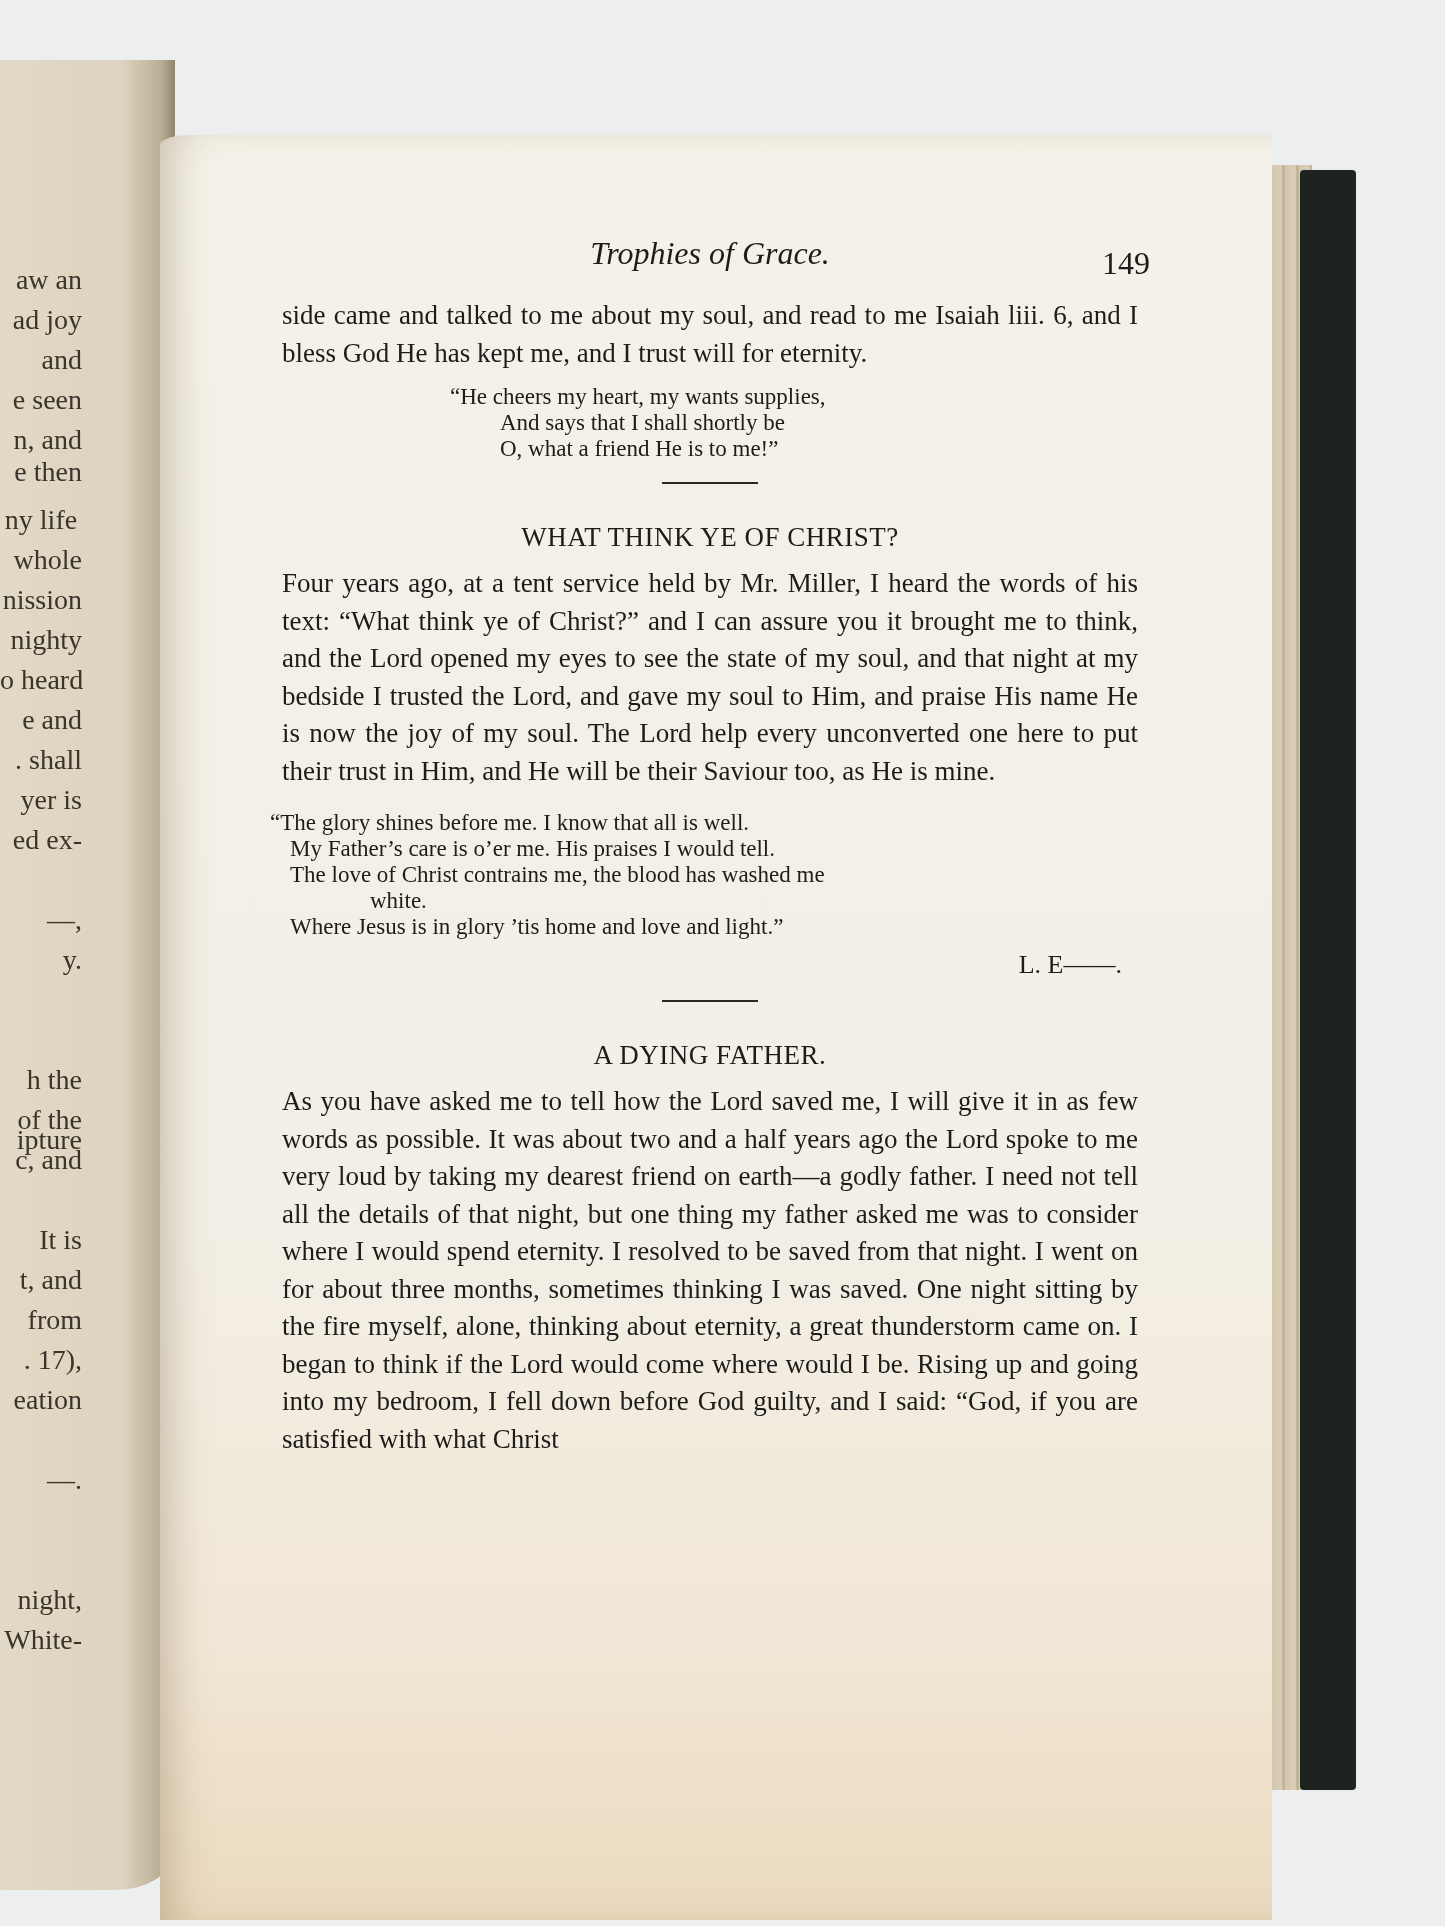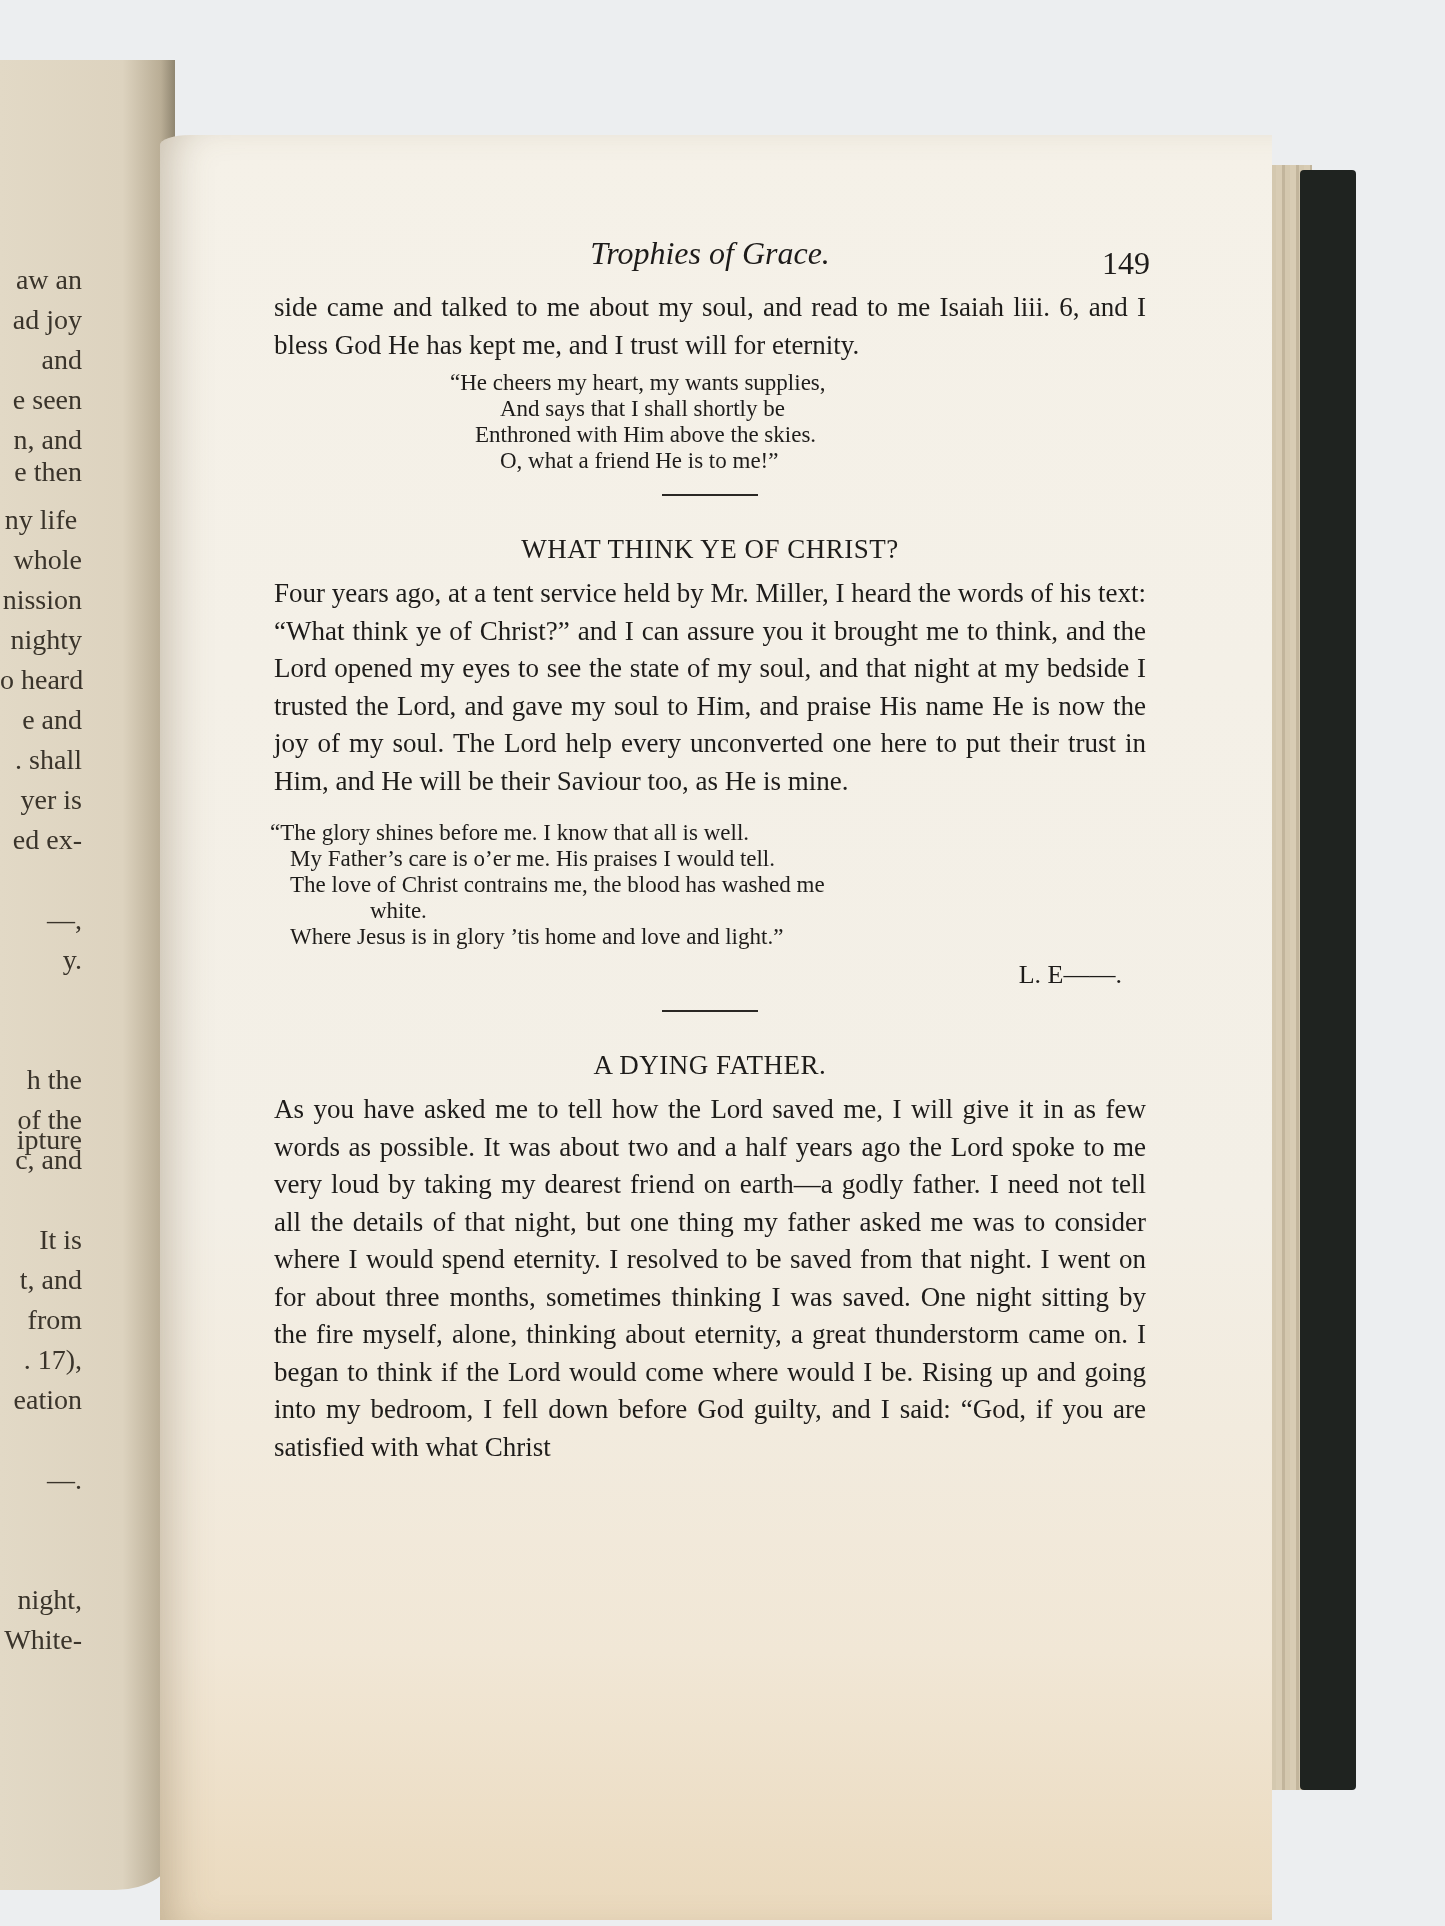--- a/index.html
+++ b/index.html
@@ -42,21 +42,21 @@
       position: relative; height: 50px;
     }
     .running-title {
       position: absolute; left: 0; right: 0; text-align: center;
       font-style: italic; font-size: 32px; top: 0;
     }
     .page-number {
       position: absolute; right: 0; top: 10px; font-size: 32px;
     }
     p.body {
-      margin: 4px; font-size: 27px; line-height: 37.5px; text-align: justify;
+      margin: 12px; font-size: 27px; line-height: 37.5px; text-align: justify;
       text-align-last: left;
     }
     .verse {
       margin: 6px 0 0 0; font-size: 23px; line-height: 26px;
     }
     .verse .line { display: block; white-space: nowrap; }
     .sig {
       text-align: right; font-size: 26px; margin: 10px 28px 0 0;
     }
     .rule {
@@ -117,21 +117,20 @@
   <div class="content">
     <div class="running-head">
       <div class="running-title">Trophies of Grace.</div>
       <div class="page-number">149</div>
     </div>
 
     <p class="body">side came and talked to me about my soul, and read to me Isaiah liii. 6, and I bless God He has kept me, and I trust will for eternity.</p>
     <div class="verse" style="margin-left:180px">
       <span class="line">“He cheers my heart, my wants supplies,</span>
       <span class="line" style="padding-left:50px">And says that I shall shortly be</span>
-      <span class="line" style="padding-left:25px">Enthroned with Him above the skies.</span>
       <span class="line" style="padding-left:50px">O, what a friend He is to me!”</span>
     </div>
 
     <div class="rule"></div>
 
     <h2 class="section">WHAT THINK YE OF CHRIST?</h2>
     <p class="body">Four years ago, at a tent service held by Mr. Miller, I heard the words of his text: “What think ye of Christ?” and I can assure you it brought me to think, and the Lord opened my eyes to see the state of my soul, and that night at my bedside I trusted the Lord, and gave my soul to Him, and praise His name He is now the joy of my soul.  The Lord help every unconverted one here to put their trust in Him, and He will be their Saviour too, as He is mine.</p>
     <div class="verse" style="margin-top:20px">
       <span class="line">“The glory shines before me.  I know that all is well.</span>
       <span class="line" style="padding-left:20px">My Father’s care is o’er me.  His praises I would tell.</span>

